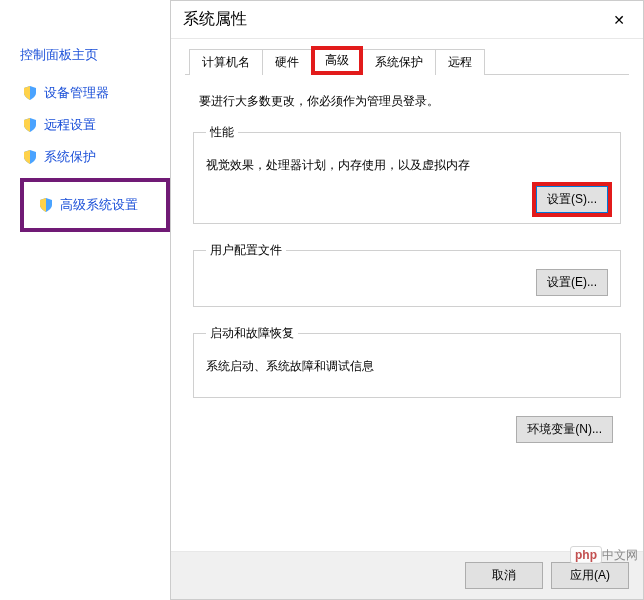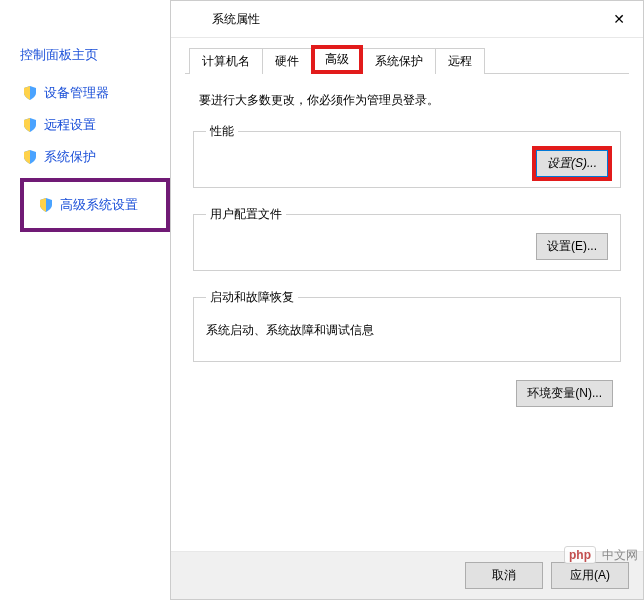--- a/index.html
+++ b/index.html
@@ -10,47 +10,47 @@
     .sidebar { width: 170px; background: #fff; padding: 10px 0 0 20px; }
     .sidebar-title { color: #1a4fd8; font-size: 13px; margin-bottom: 18px; margin-top: 36px; }
     .sidebar-item { display: flex; align-items: center; margin-bottom: 10px; cursor: pointer; padding: 2px; }
     .sidebar-item.highlighted { border: 4px solid #701a75; padding: 14px; }
     .shield-icon { width: 16px; height: 16px; margin-right: 6px; flex-shrink: 0; }
     .sidebar-item span.label { color: #1a4fd8; font-size: 13px; }
     
     
     .dialog { width: 474px; border: 1px solid #ccc; background: #fff; display: flex; flex-direction: column; position: relative; }
     .titlebar { display: flex; align-items: center; justify-content: space-between; padding: 8px 8px 8px 12px; border-bottom: 1px solid #e8e8e8; }
-    .titlebar-title { font-size: 12px; color: #000; margin-left: 29px; }
+    .titlebar-title { font-size: 16px; color: #000; }
     .close-icon { width: 32px; height: 20px; display: flex; align-items: center; justify-content: center; font-size: 14px; cursor: pointer; }
     
     
     .tabs-row { display: flex; align-items: flex-end; padding: 10px 0 0 18px; height: 36px; }
     .tab { padding: 4px 12px; font-size: 12px; border: 1px solid #d0d0d0; border-bottom: none; background: #fff; margin-right: -1px; cursor: pointer; position: relative; }
     .tab.active { background: #fff; z-index: 2; }
     .tab.highlighted { border: 4px solid #e21b1b; padding: 2px 10px; }
     
     
     .dialog-body { flex: 1; border-top: 1px solid #d0d0d0; margin: -1px 14px 0 14px; padding: 12px 8px 8px 8px; font-size: 12px; overflow: hidden; }
     .admin-note { margin: 6px 6px 14px 6px; font-size: 12px; }
     fieldset { border: 1px solid #d0d0d0; padding: 10px 12px 10px 12px; margin-bottom: 18px; }
     legend { font-size: 12px; padding: 0 4px; }
     .field-desc { font-size: 12px; margin: 6px 0 12px 0; }
     .btn-row { display: flex; justify-content: flex-end; }
     .btn { min-width: 70px; padding: 4px 10px; font-size: 12px; background: #e1e1e1; border: 1px solid #adadad; cursor: pointer; }
     .btn.highlighted { outline: 4px solid #e21b1b; border: 1px solid #0078d7; }
-    .btn.focused { border: 1px solid #0078d7; font-style: italic; }
+    .btn.focused { border: 1px solid #0078d7; }
     .env-row { display: flex; justify-content: flex-end; margin: 6px 8px 0 0; }
     
     
     .bottom-bar { display: flex; justify-content: flex-end; gap: 8px; padding: 10px 14px; border-top: 1px solid #e8e8e8; background: #f0f0f0; margin-top: auto; }
     .bottom-bar .btn { min-width: 78px; }
     
     
-    .watermark { position: absolute; right: 6px; bottom: 36px; display: flex; align-items: center; gap: 6px; opacity: 0.85; }
+    .watermark { position: absolute; right: 6px; bottom: 36px; display: flex; align-items: center; gap: 0; opacity: 0.85; }
     .wm-logo { background:#fff; border:1px solid #d0d0d0; border-radius: 3px; padding: 1px 4px; font-size: 11px; color:#666; }
     .wm-logo b { color:#b33; font-weight:bold; font-size:12px; }
     .wm-text { font-size: 12px; color:#777; }
   </style>
 </head>
 <body>
 
 <div class="container">
 
   <div class="sidebar">
@@ -101,20 +101,21 @@
       <div class="tab active highlighted">高级</div>
       <div class="tab">系统保护</div>
       <div class="tab">远程</div>
     </div>
 
     <div class="dialog-body">
       <div class="admin-note">要进行大多数更改，你必须作为管理员登录。</div>
 
       <fieldset>
         <legend>性能</legend>
+        <div class="field-desc">视觉效果，处理器计划，内存使用，以及虚拟内存</div>
         <div class="btn-row">
           <button class="btn highlighted focused">设置(S)...</button>
         </div>
       </fieldset>
 
       <fieldset>
         <legend>用户配置文件</legend>
         <div class="btn-row">
           <button class="btn">设置(E)...</button>
         </div>

